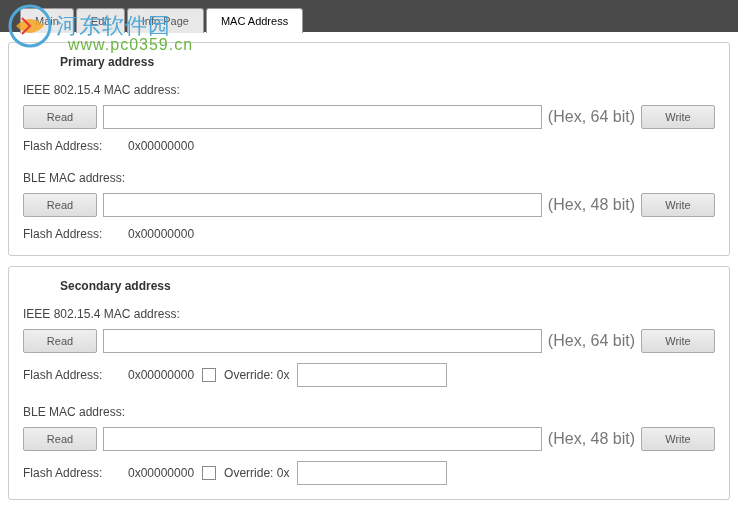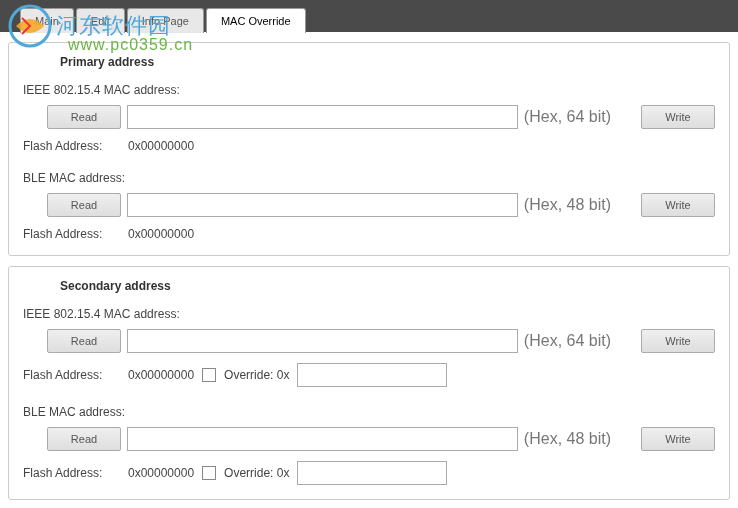--- a/index.html
+++ b/index.html
@@ -102,21 +102,20 @@
     .btn {
       background: linear-gradient(#efefef, #dedede);
       border: 1px solid #aaa;
       padding: 5px 0;
       width: 74px;
       text-align: center;
       font-size: 11px;
       color: #555;
       cursor: pointer;
       border-radius: 2px;
-      margin-left: 24px;
     }
     .text-input {
       flex: 1;
       height: 24px;
       border: 1px solid #aaa;
       background: #fff;
       padding: 2px 4px;
       font-size: 12px;
     }
     .text-input.small {
@@ -159,21 +158,21 @@
     </svg>
   </div>
   <span class="watermark-text1">河东软件园</span>
   <span class="watermark-url">www.pc0359.cn</span>
 </div>
 
 <div class="tab-bar">
   <div class="tab">Main</div>
   <div class="tab">Edit</div>
   <div class="tab">Info Page</div>
-  <div class="tab active">MAC Override</div>
+  <div class="tab active">MAC Address</div>
 </div>
 
 <div class="content">
 
   <div class="group">
     <div class="group-title">Primary address</div>
 
     <div class="field-label">IEEE 802.15.4 MAC address:</div>
     <div class="field-row">
       <div class="btn">Read</div>

